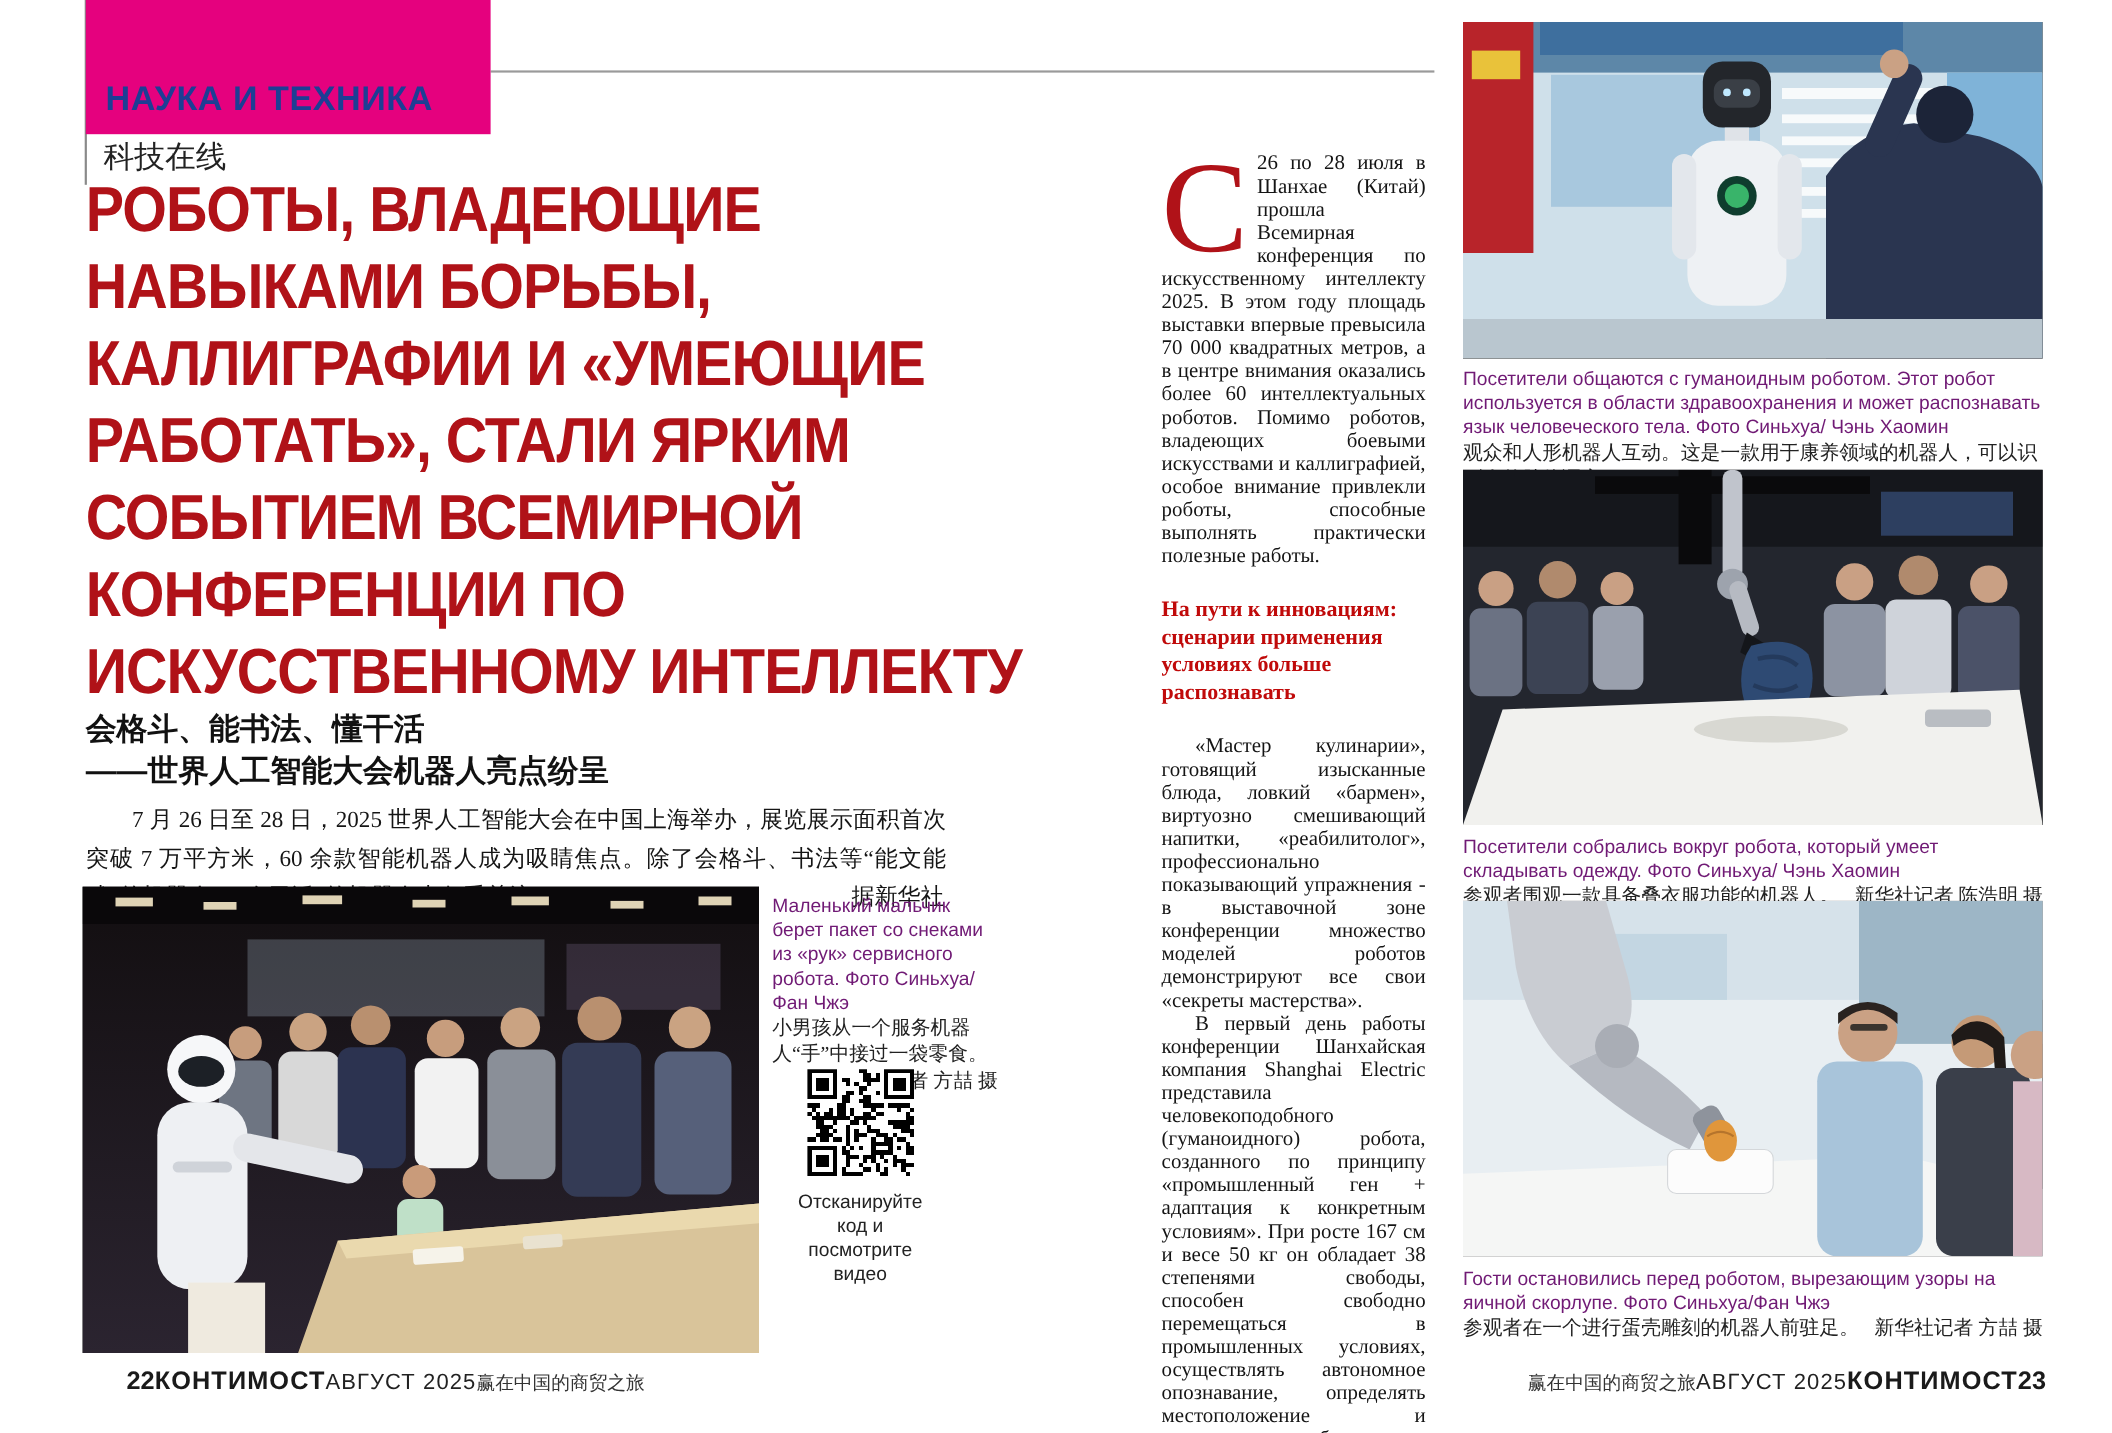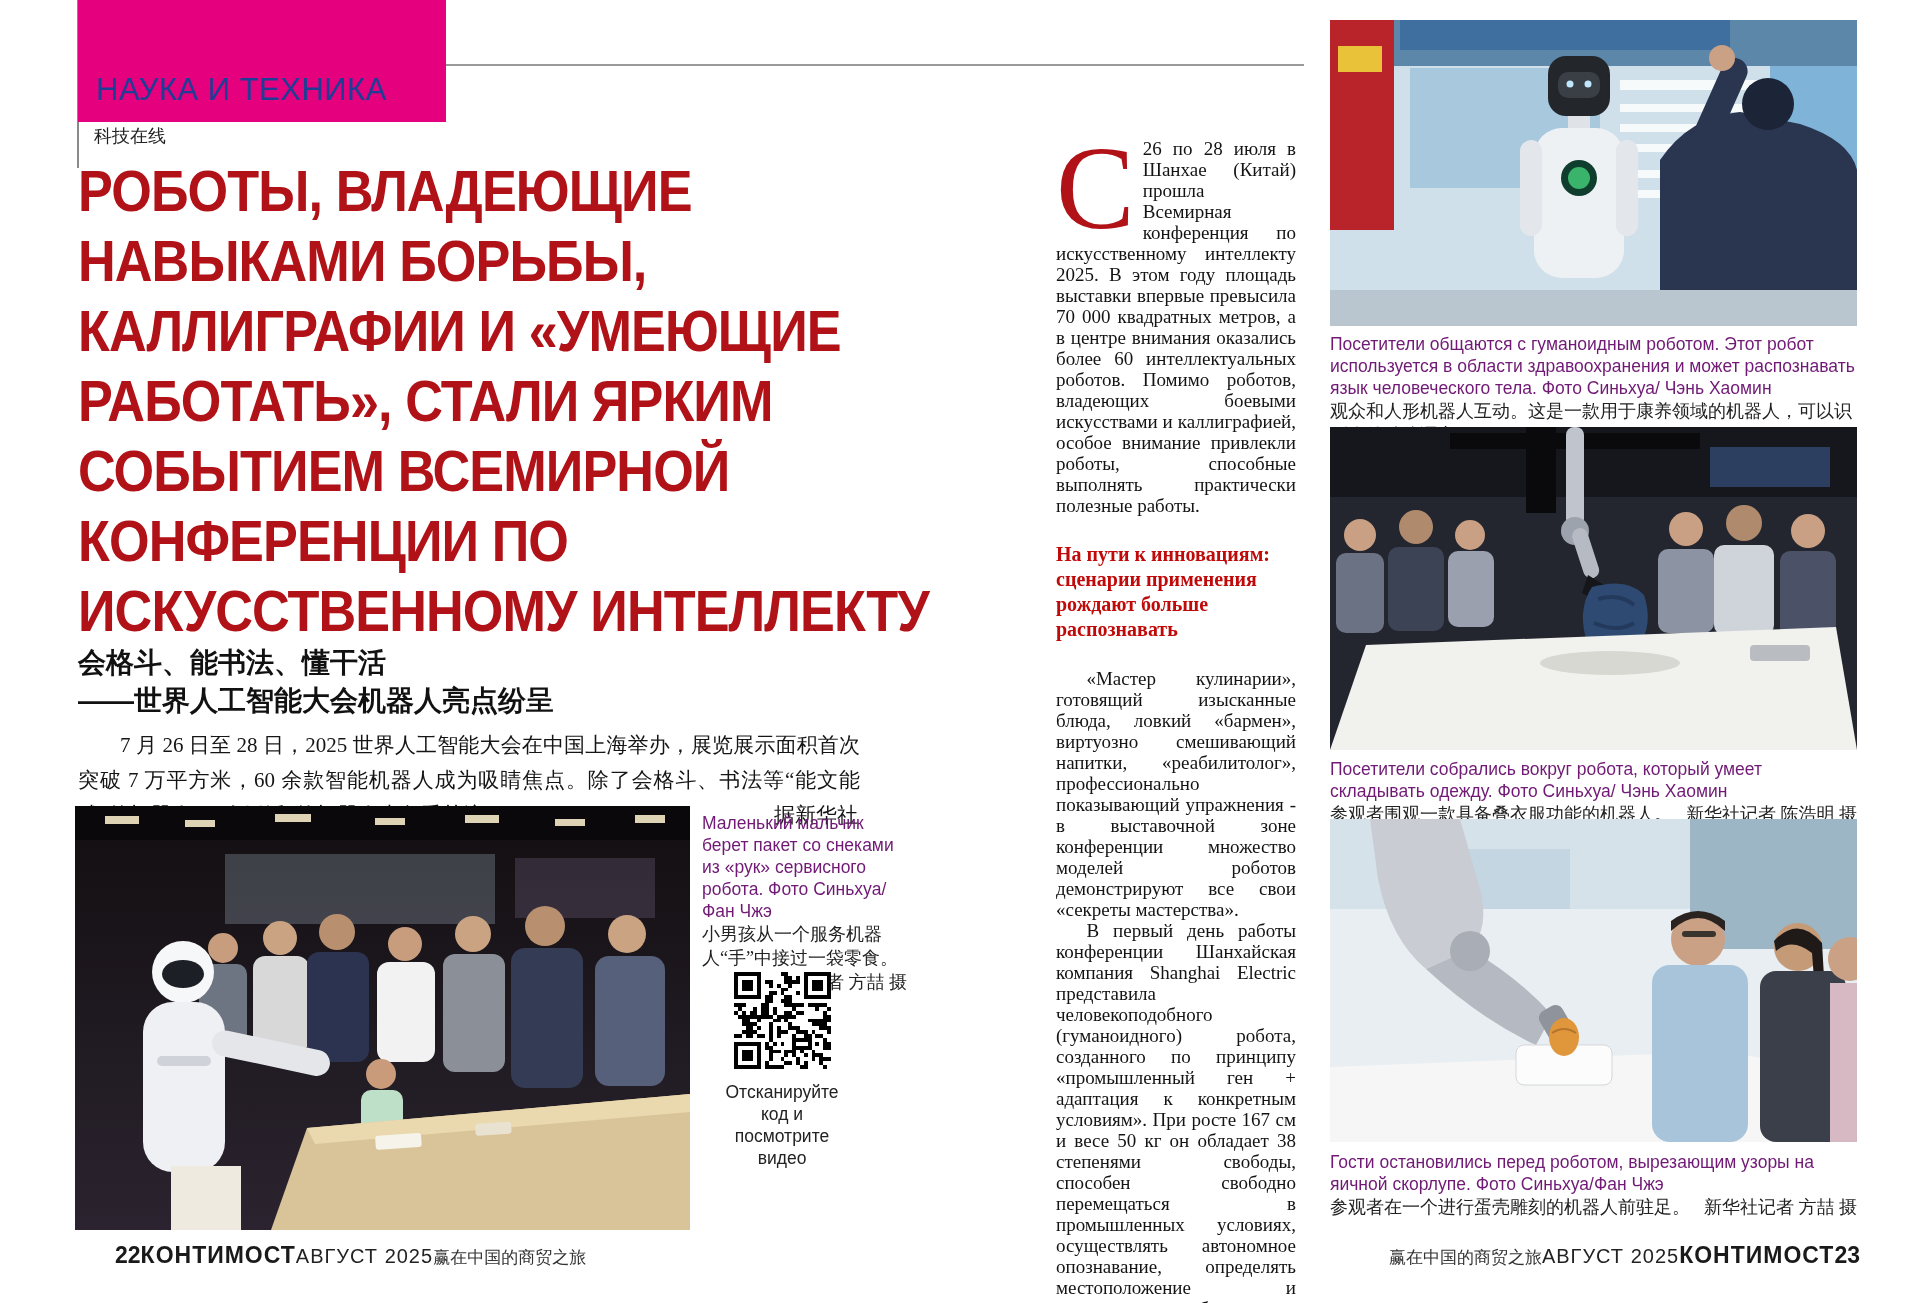--- a/index.html
+++ b/index.html
@@ -4,23 +4,23 @@
 <style>
   html,body{margin:0;padding:0;background:#888;}
   .spread{position:relative;width:1920px;height:1303px;background:#ffffff;overflow:hidden;
           font-family:"Liberation Sans",sans-serif;color:#1a1a1a;}
 
   
   .vrule{position:absolute;left:77px;top:0;width:2px;height:168px;background:#8a8a8a;}
   .hrule{position:absolute;left:446px;top:64px;width:858px;height:2px;background:#9a9a9a;}
   .pink-block{position:absolute;left:78px;top:0;width:368px;height:122px;
               background:var(--magenta,#e5017e);display:flex;align-items:flex-end;}
-  .pink-block .stitle{font-size:31px;font-weight:normal;color:var(--section_blue,#1d3e94);
+  .pink-block .stitle{font-size:31px;font-weight:bold;color:var(--section_blue,#1d3e94);
               padding:0 0 14px 18px;letter-spacing:.5px;text-align:right;}
-  .cn-label{position:absolute;left:94px;top:124px;font-size:18px;color:#222;
+  .cn-label{position:absolute;left:94px;top:124px;font-size:28px;color:#222;
             font-family:"Liberation Sans",sans-serif;}
 
   
   .headline{position:absolute;left:78px;top:156px;color:var(--headline_red,#b01218);
             font-weight:800;font-size:58px;line-height:70px;letter-spacing:-1px;
             transform:scaleX(.9);transform-origin:0 0;white-space:nowrap;}
   .subtitle-cn{position:absolute;left:78px;top:644px;font-size:28px;font-weight:bold;
                line-height:38px;color:#111;}
 
   
@@ -390,21 +390,21 @@
       </g>
     </svg>
     <div class="qr-caption">Отсканируйте код и посмотрите видео</div>
   </div>
 
   <div class="article">
     <p><span class="dropcap">С</span><span>26 по 28 июля в Шанхае (Китай) прошла Всемирная конференция по искусственному интеллекту 2025. В этом году площадь выставки впервые превысила 70 000 квадратных метров, а в центре внимания оказались более 60 интеллектуальных роботов. Помимо роботов, владеющих боевыми искусствами и каллиграфией, особое внимание привлекли роботы, способные выполнять практически полезные работы.</span></p>
     <div class="subhead">
       <div>На пути к инновациям:</div>
       <div>сценарии применения</div>
-      <div>рождают больше</div>
+      <div>условиях больше</div>
       <div>распознавать</div>
     </div>
     <p class="ind">«Мастер кулинарии», готовящий изысканные блюда, ловкий «бармен», виртуозно смешивающий напитки, «реабилитолог», профессионально показывающий упражнения - в выставочной зоне конференции множество моделей роботов демонстрируют все свои «секреты мастерства».</p>
     <p class="ind">В первый день работы конференции Шанхайская компания Shanghai Electric представила человекоподобного (гуманоидного) робота, созданного по принципу «промышленный ген + адаптация к конкретным условиям». При росте 167 см и весе 50 кг он обладает 38 степенями свободы, способен свободно перемещаться в промышленных условиях, осуществлять автономное опознавание, определять местоположение и перемещать коробки разных размеров, значительно повышая эффективность складских работ.</p>
 
   </div>
 
   <div class="photo rp1">
     <svg viewBox="0 0 527 306" preserveAspectRatio="none">
       <rect width="527" height="306" fill="#cfe0ea"></rect>

